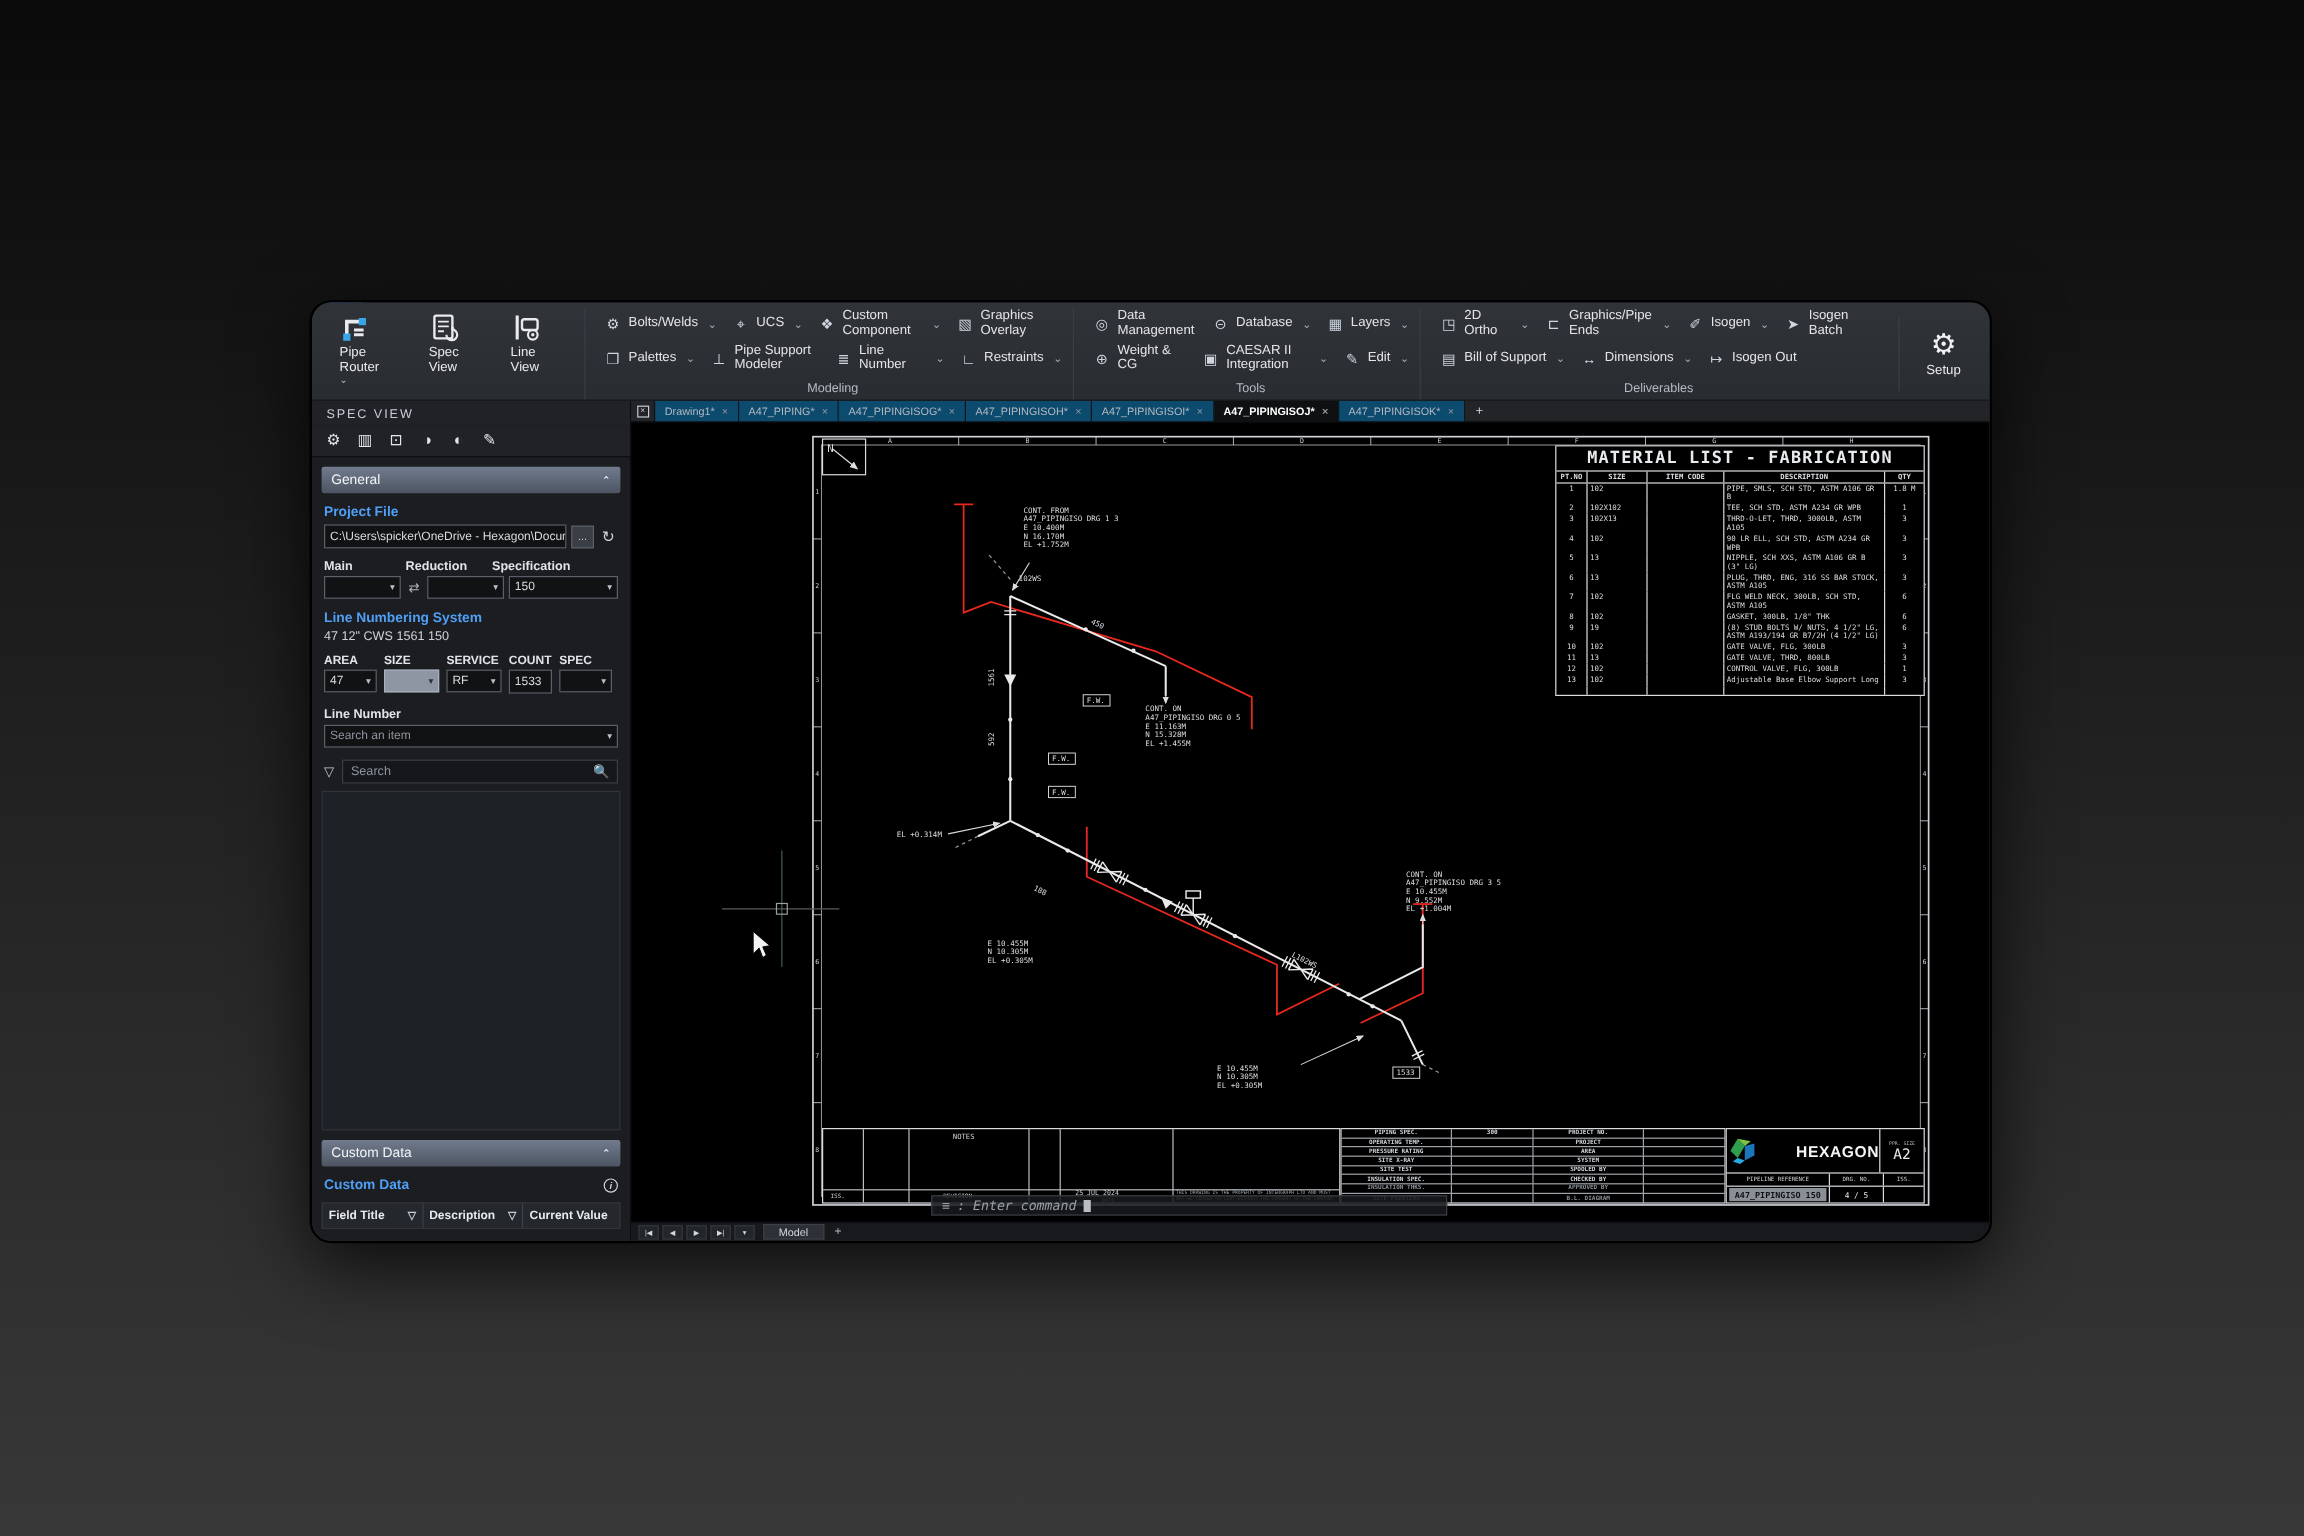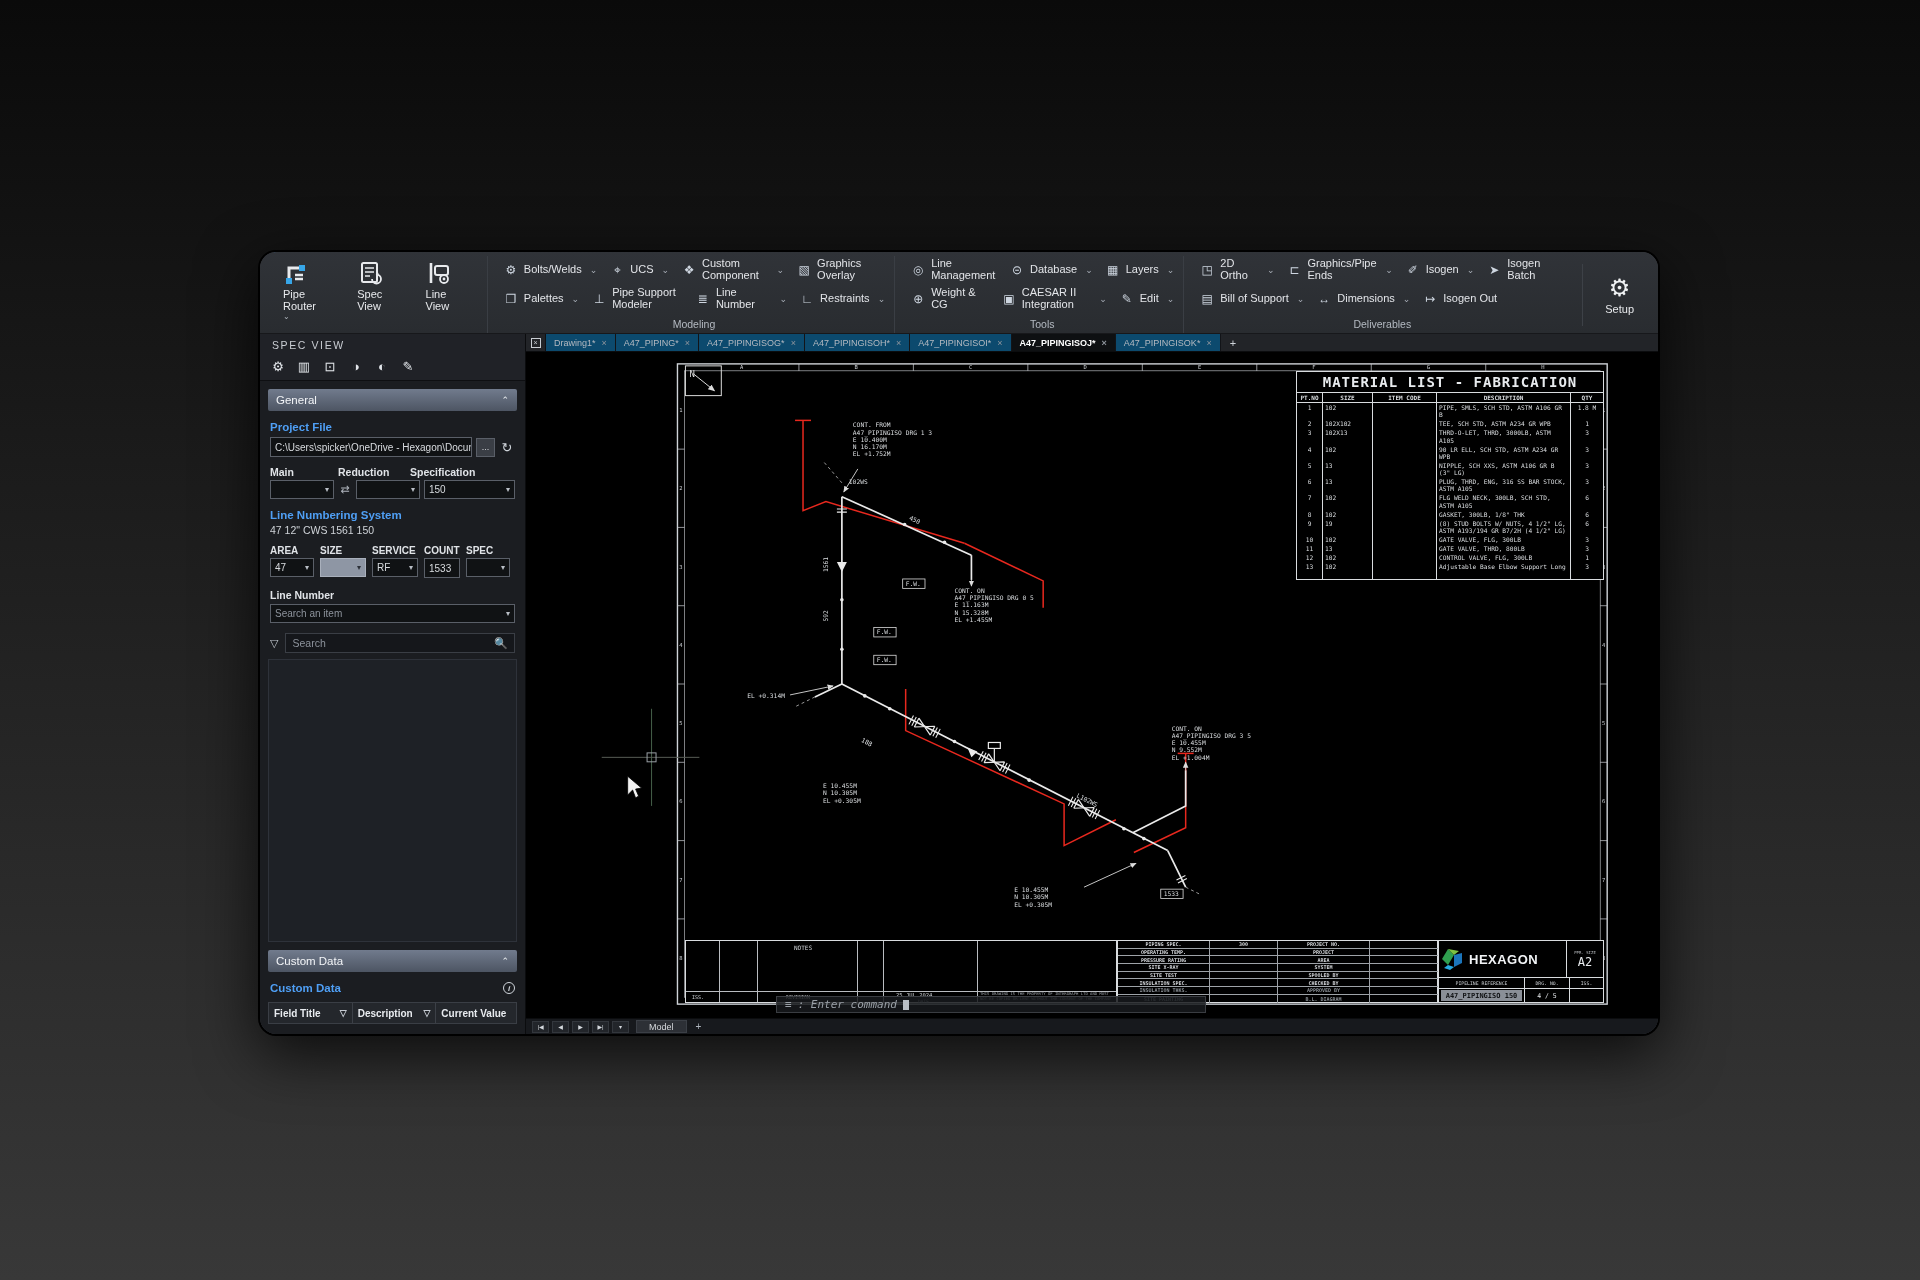--- a/index.html
+++ b/index.html
@@ -111,21 +111,21 @@
   .nb-v{position:absolute;top:0;bottom:0;width:1px;background:#b9bcc0}
   .nb-h{position:absolute;left:0;right:0;top:50px;height:1px;background:#b9bcc0}
   .nb-txt{position:absolute;font-size:6px;color:#cfd3d7}
   .nb-small{position:absolute;font-size:4.5px;color:#9aa0a6}
   .prop-text{position:absolute;left:292px;top:51px;width:139px;font-size:3.9px;line-height:1.2;color:#9aa0a6;padding:0 2px;text-transform:uppercase}
   #spec-block{left:591px;top:588px;width:321px;height:63px;display:grid;grid-template-columns:92px 68px 92px 69px;grid-auto-rows:7.7px;font-size:5px}
   #spec-block>div{border-right:1px solid #9ea3a8;border-bottom:1px solid #9ea3a8;display:flex;align-items:center;justify-content:center;overflow:hidden;color:#d4d7db;font-weight:bold;white-space:nowrap}
   #spec-block>div.dim{color:#8a9096}
   #brand-block{left:912px;top:588px;width:166px;height:63px}
   .bb-row1{display:flex;height:37px;border-bottom:1px solid #d9dcdf}
-  .bb-logo{width:128px;display:flex;align-items:center;justify-content:flex-start;gap:4px;border-right:1px solid #d9dcdf}
+  .bb-logo{width:128px;display:flex;align-items:center;justify-content:space-between;gap:4px;border-right:1px solid #d9dcdf}
   .bb-brand{font-size:13px;font-weight:bold;letter-spacing:.5px;color:#f2f4f6;font-family:"Liberation Sans",sans-serif}
   .bb-size{flex:1;display:flex;flex-direction:column;align-items:center;justify-content:center}
   .bb-size .lbl{font-size:4px;color:#b9bcc0}
   .bb-size .val{font-size:12px;color:#e8ebee}
   .bb-row2{display:flex;height:11px;border-bottom:1px solid #d9dcdf;font-size:4.8px}
   .bb-row2>div{display:flex;align-items:center;justify-content:center;border-right:1px solid #d9dcdf;color:#cfd3d7}
   .bb-row2>div:last-child,.bb-row3>div:last-child{border-right:none}
   .bb-row3{display:flex;height:13px;font-size:6.5px}
   .bb-row3>div{display:flex;align-items:center;justify-content:center;border-right:1px solid #d9dcdf;color:#e4e7ea}
   .bb-ref{width:86px}.bb-drg{width:45px}.bb-iss{flex:1}
@@ -227,21 +227,21 @@
                 </div>
               </div>
             </div>
             <div class="rgroup-label">Modeling</div>
           </div>
           <div class="rgroup">
             <div class="rrows">
               <div class="rrow">
                 <div class="rbtn">
                   <span class="ricon">◎</span>
-                  <span class="rlabel">Line Management</span>
+                  <span class="rlabel">Data Management</span>
                 </div>
                 <div class="rbtn">
                   <span class="ricon">⊝</span>
                   <span class="rlabel">Database</span>
                   <span class="dd">⌄</span>
                 </div>
                 <div class="rbtn">
                   <span class="ricon">▦</span>
                   <span class="rlabel">Layers</span>
                   <span class="dd">⌄</span>

